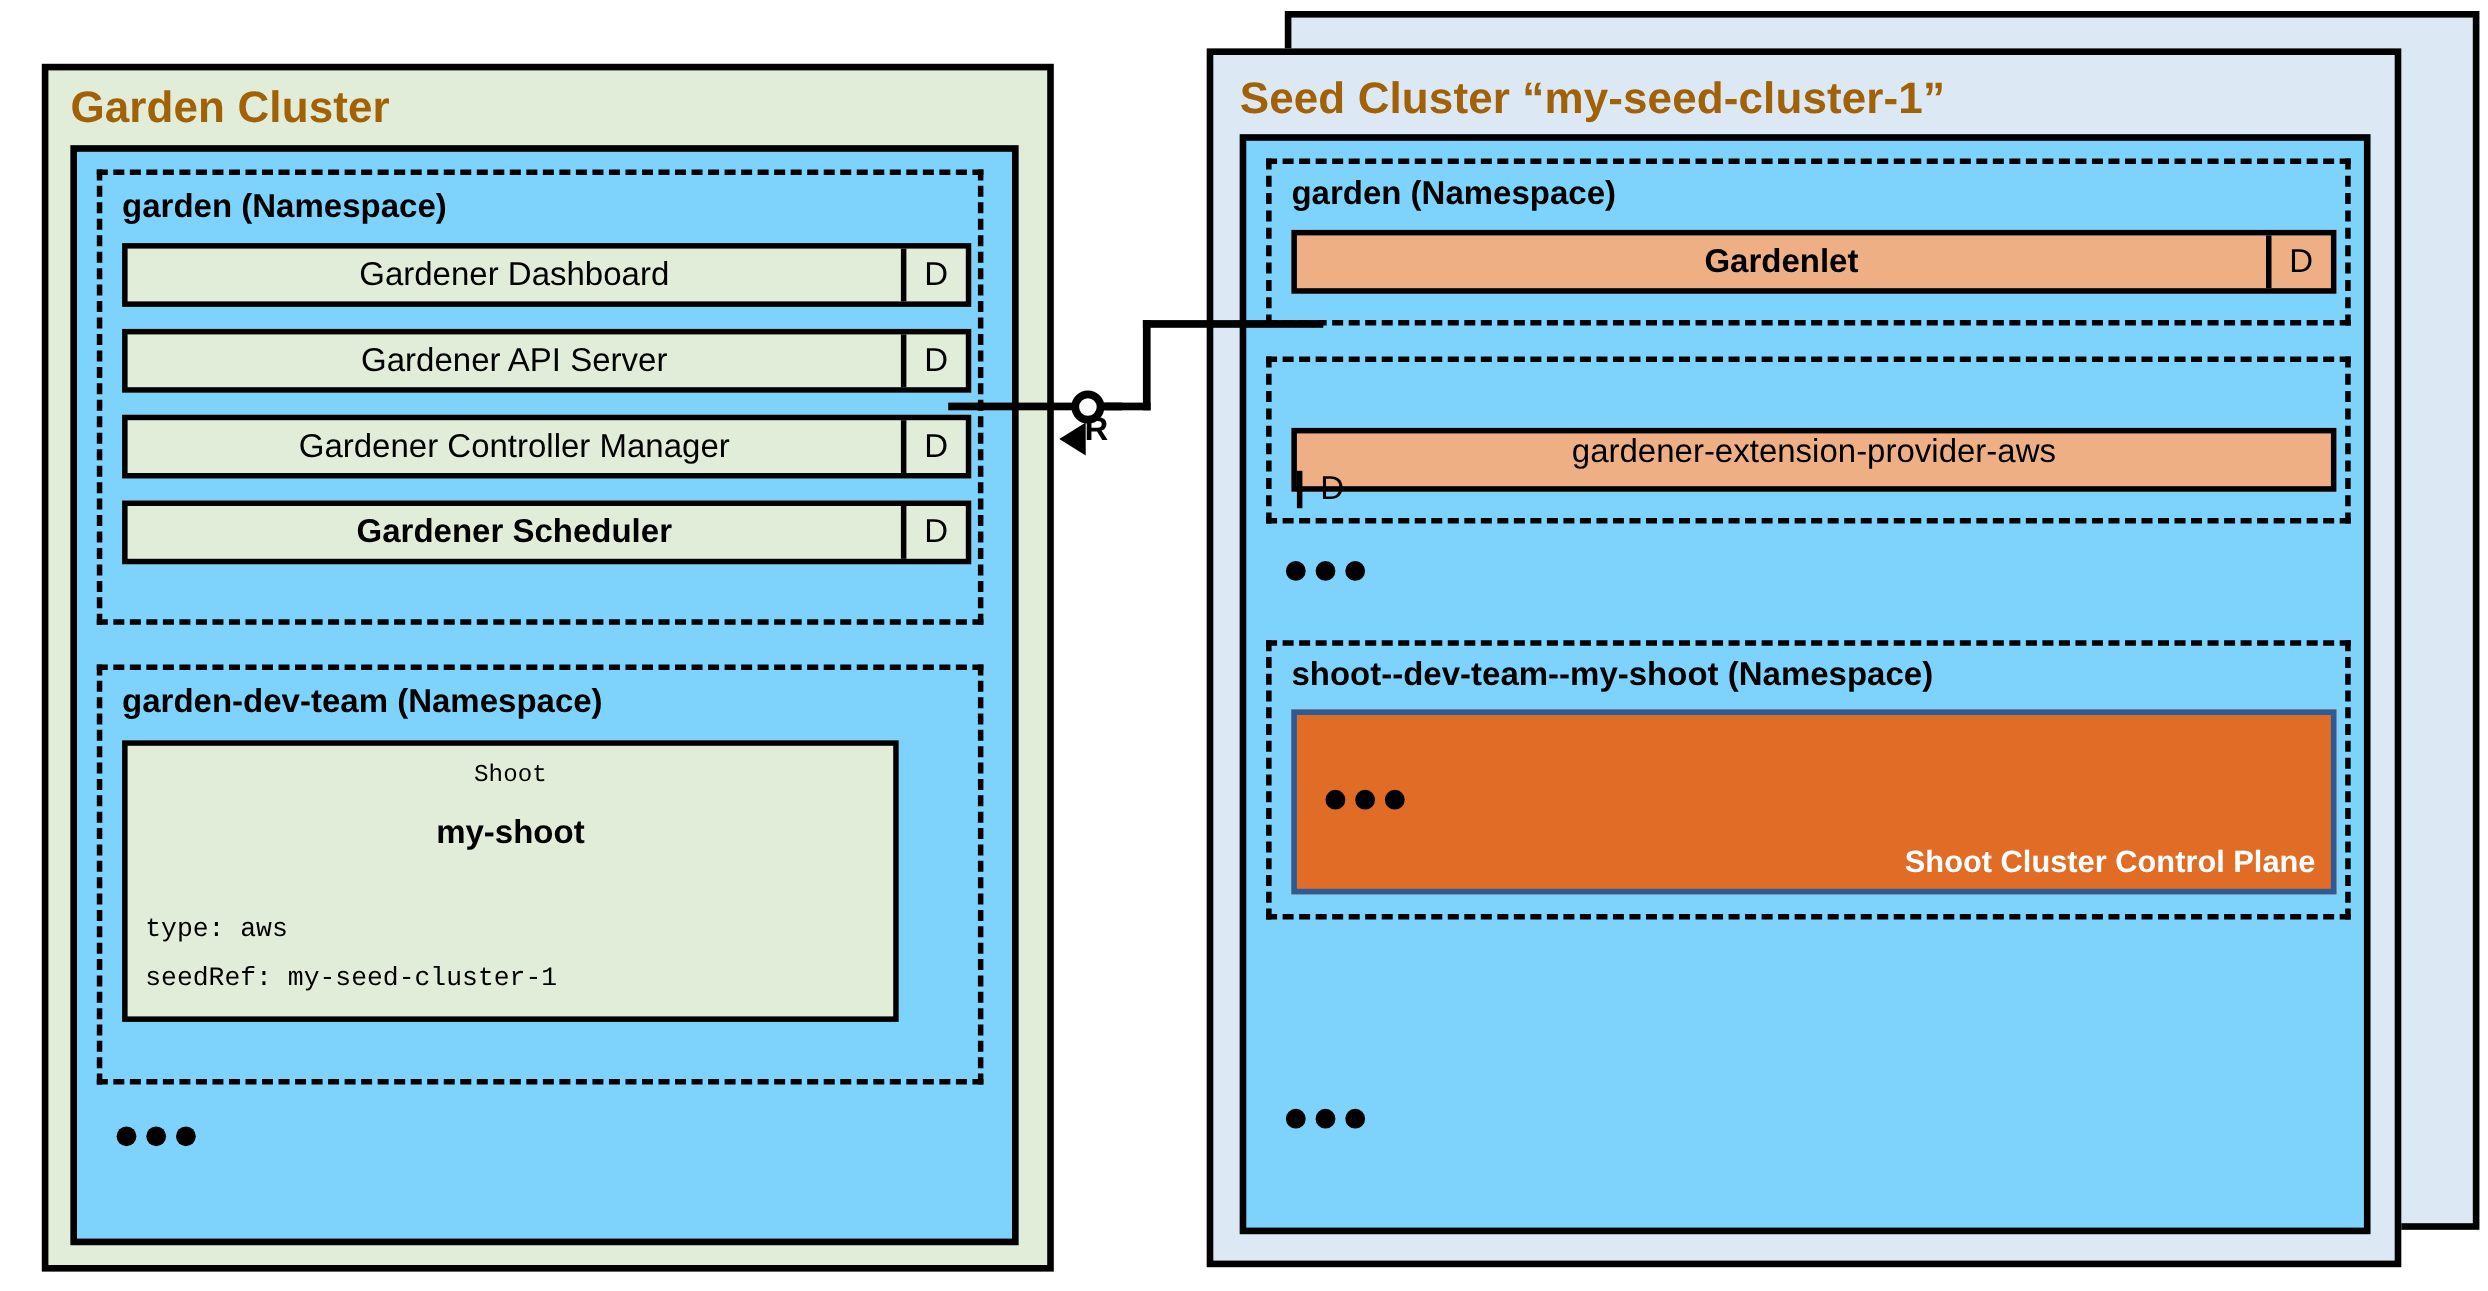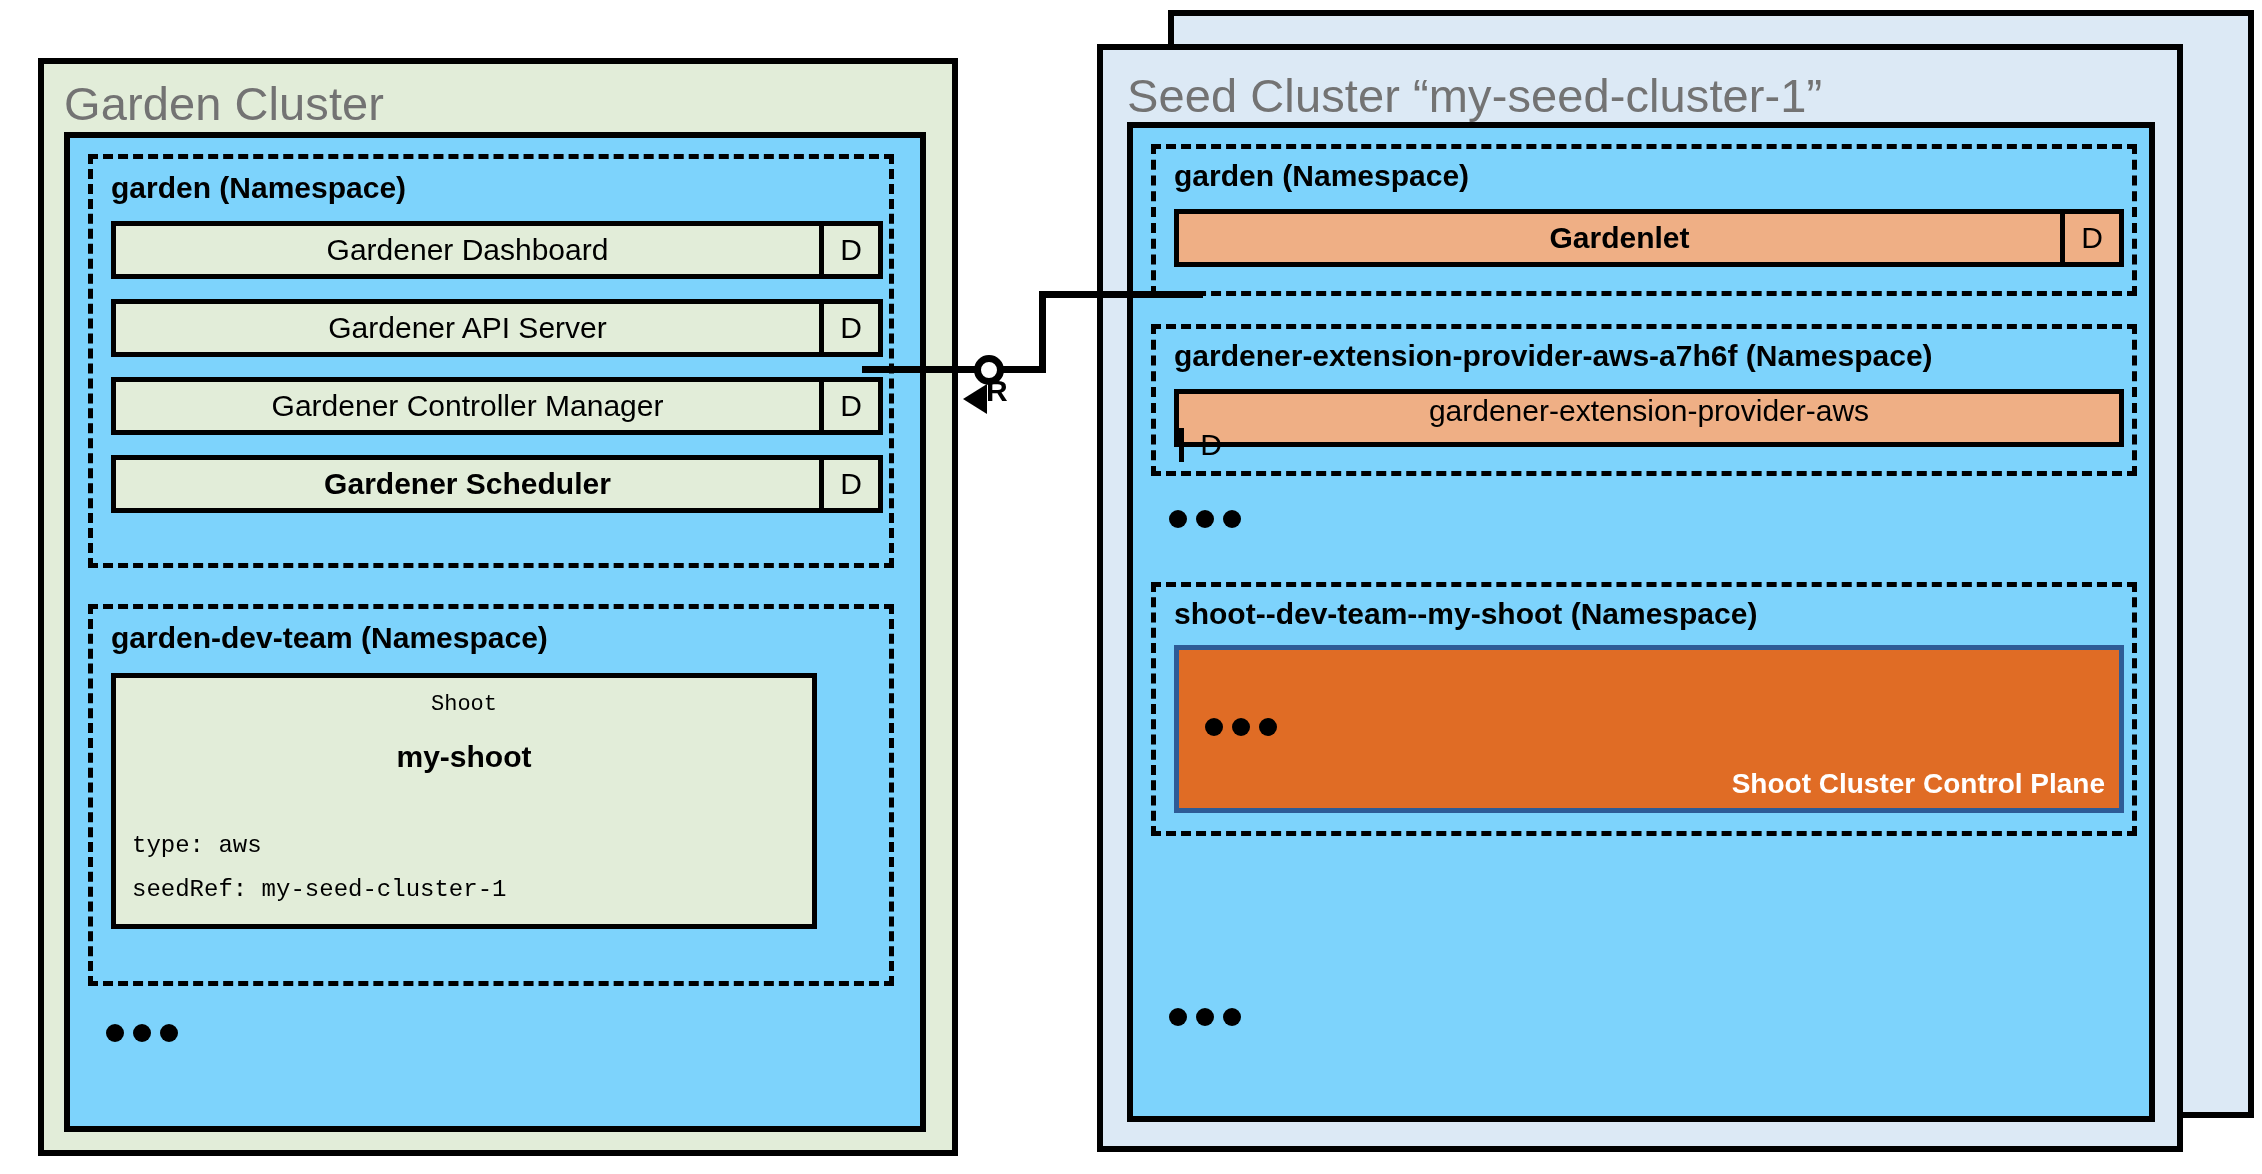--- a/index.html
+++ b/index.html
@@ -11,21 +11,21 @@
 
   
   .abs{position:absolute;box-sizing:border-box;}
   .card{border:6px solid #000;}
   .green-card{background:#E2EDD9;}
   .blue-card{background:#DCE9F5;}
   .gray-pane{background:#7dd3fc;border:6px solid #000;}
   .ns{border:5px dashed #000;background:transparent;}
 
   .cluster-title{
-    font-size:47px;color:#737373;letter-spacing:.1px;white-space:nowrap;
+    font-size:40px;color:#a16207;letter-spacing:.1px;white-space:nowrap;font-weight:bold;
   }
   .ns-title{
     font-size:30px;font-weight:bold;color:#000;white-space:nowrap;
   }
 
   
   .comp{
     display:flex;align-items:stretch;border:5px solid #000;box-sizing:border-box;
   }
   .comp .lbl{
@@ -100,21 +100,20 @@
       <div class="abs ns" style="left:18px;top:16px;width:986px;height:152px;">
         <div class="abs ns-title" style="left:18px;top:10px;">garden (Namespace)</div>
 
         <div class="abs comp orange" style="left:18px;top:60px;width:950px;height:58px;">
           <div class="lbl bold">Gardenlet</div>
           <div class="dcell">D</div>
         </div>
       </div>
 
       <div class="abs ns" style="left:18px;top:196px;width:986px;height:152px;">
-        <div class="abs ns-title" style="left:18px;top:10px;">gardener-extension-provider-aws-a7h6f (Namespace)</div>
 
         <div class="abs comp orange" style="left:18px;top:60px;width:950px;height:58px;flex-direction:column;">
           <div class="lbl">gardener-extension-provider-aws</div>
           <div class="dcell">D</div>
         </div>
       </div>
 
       <div class="abs dots" style="left:36px;top:382px;">
           <i></i>
           <i></i>

